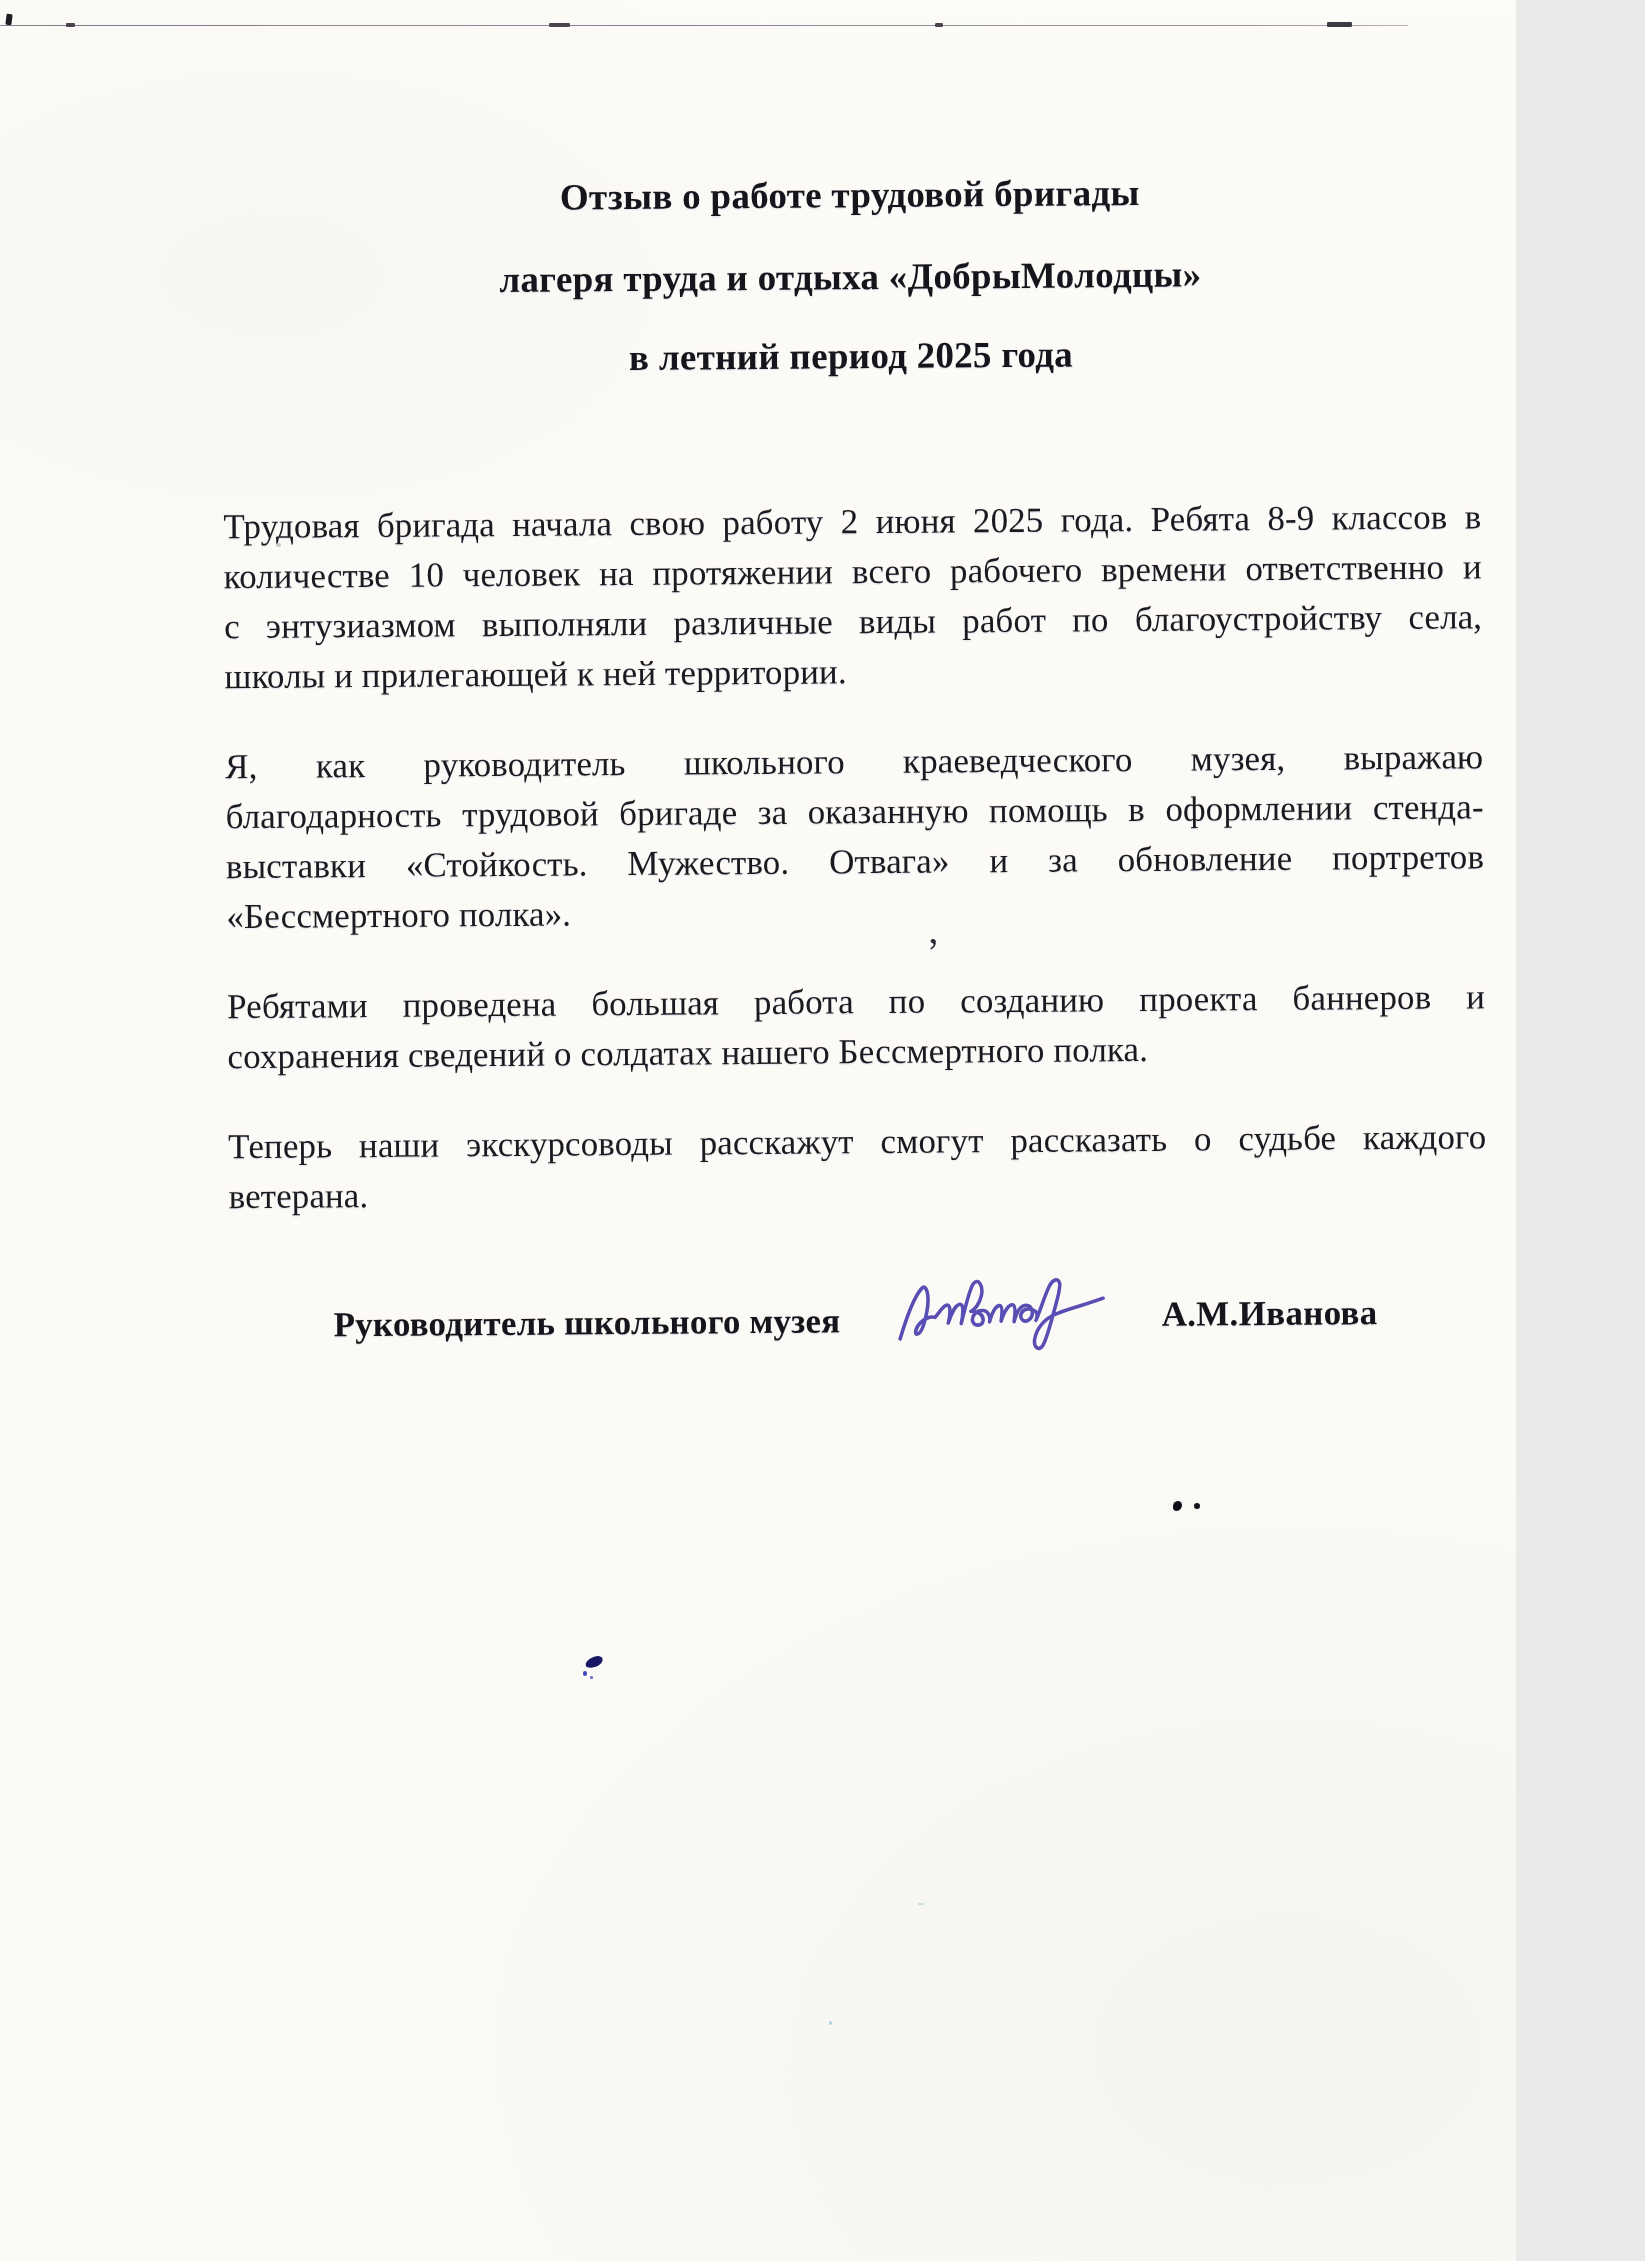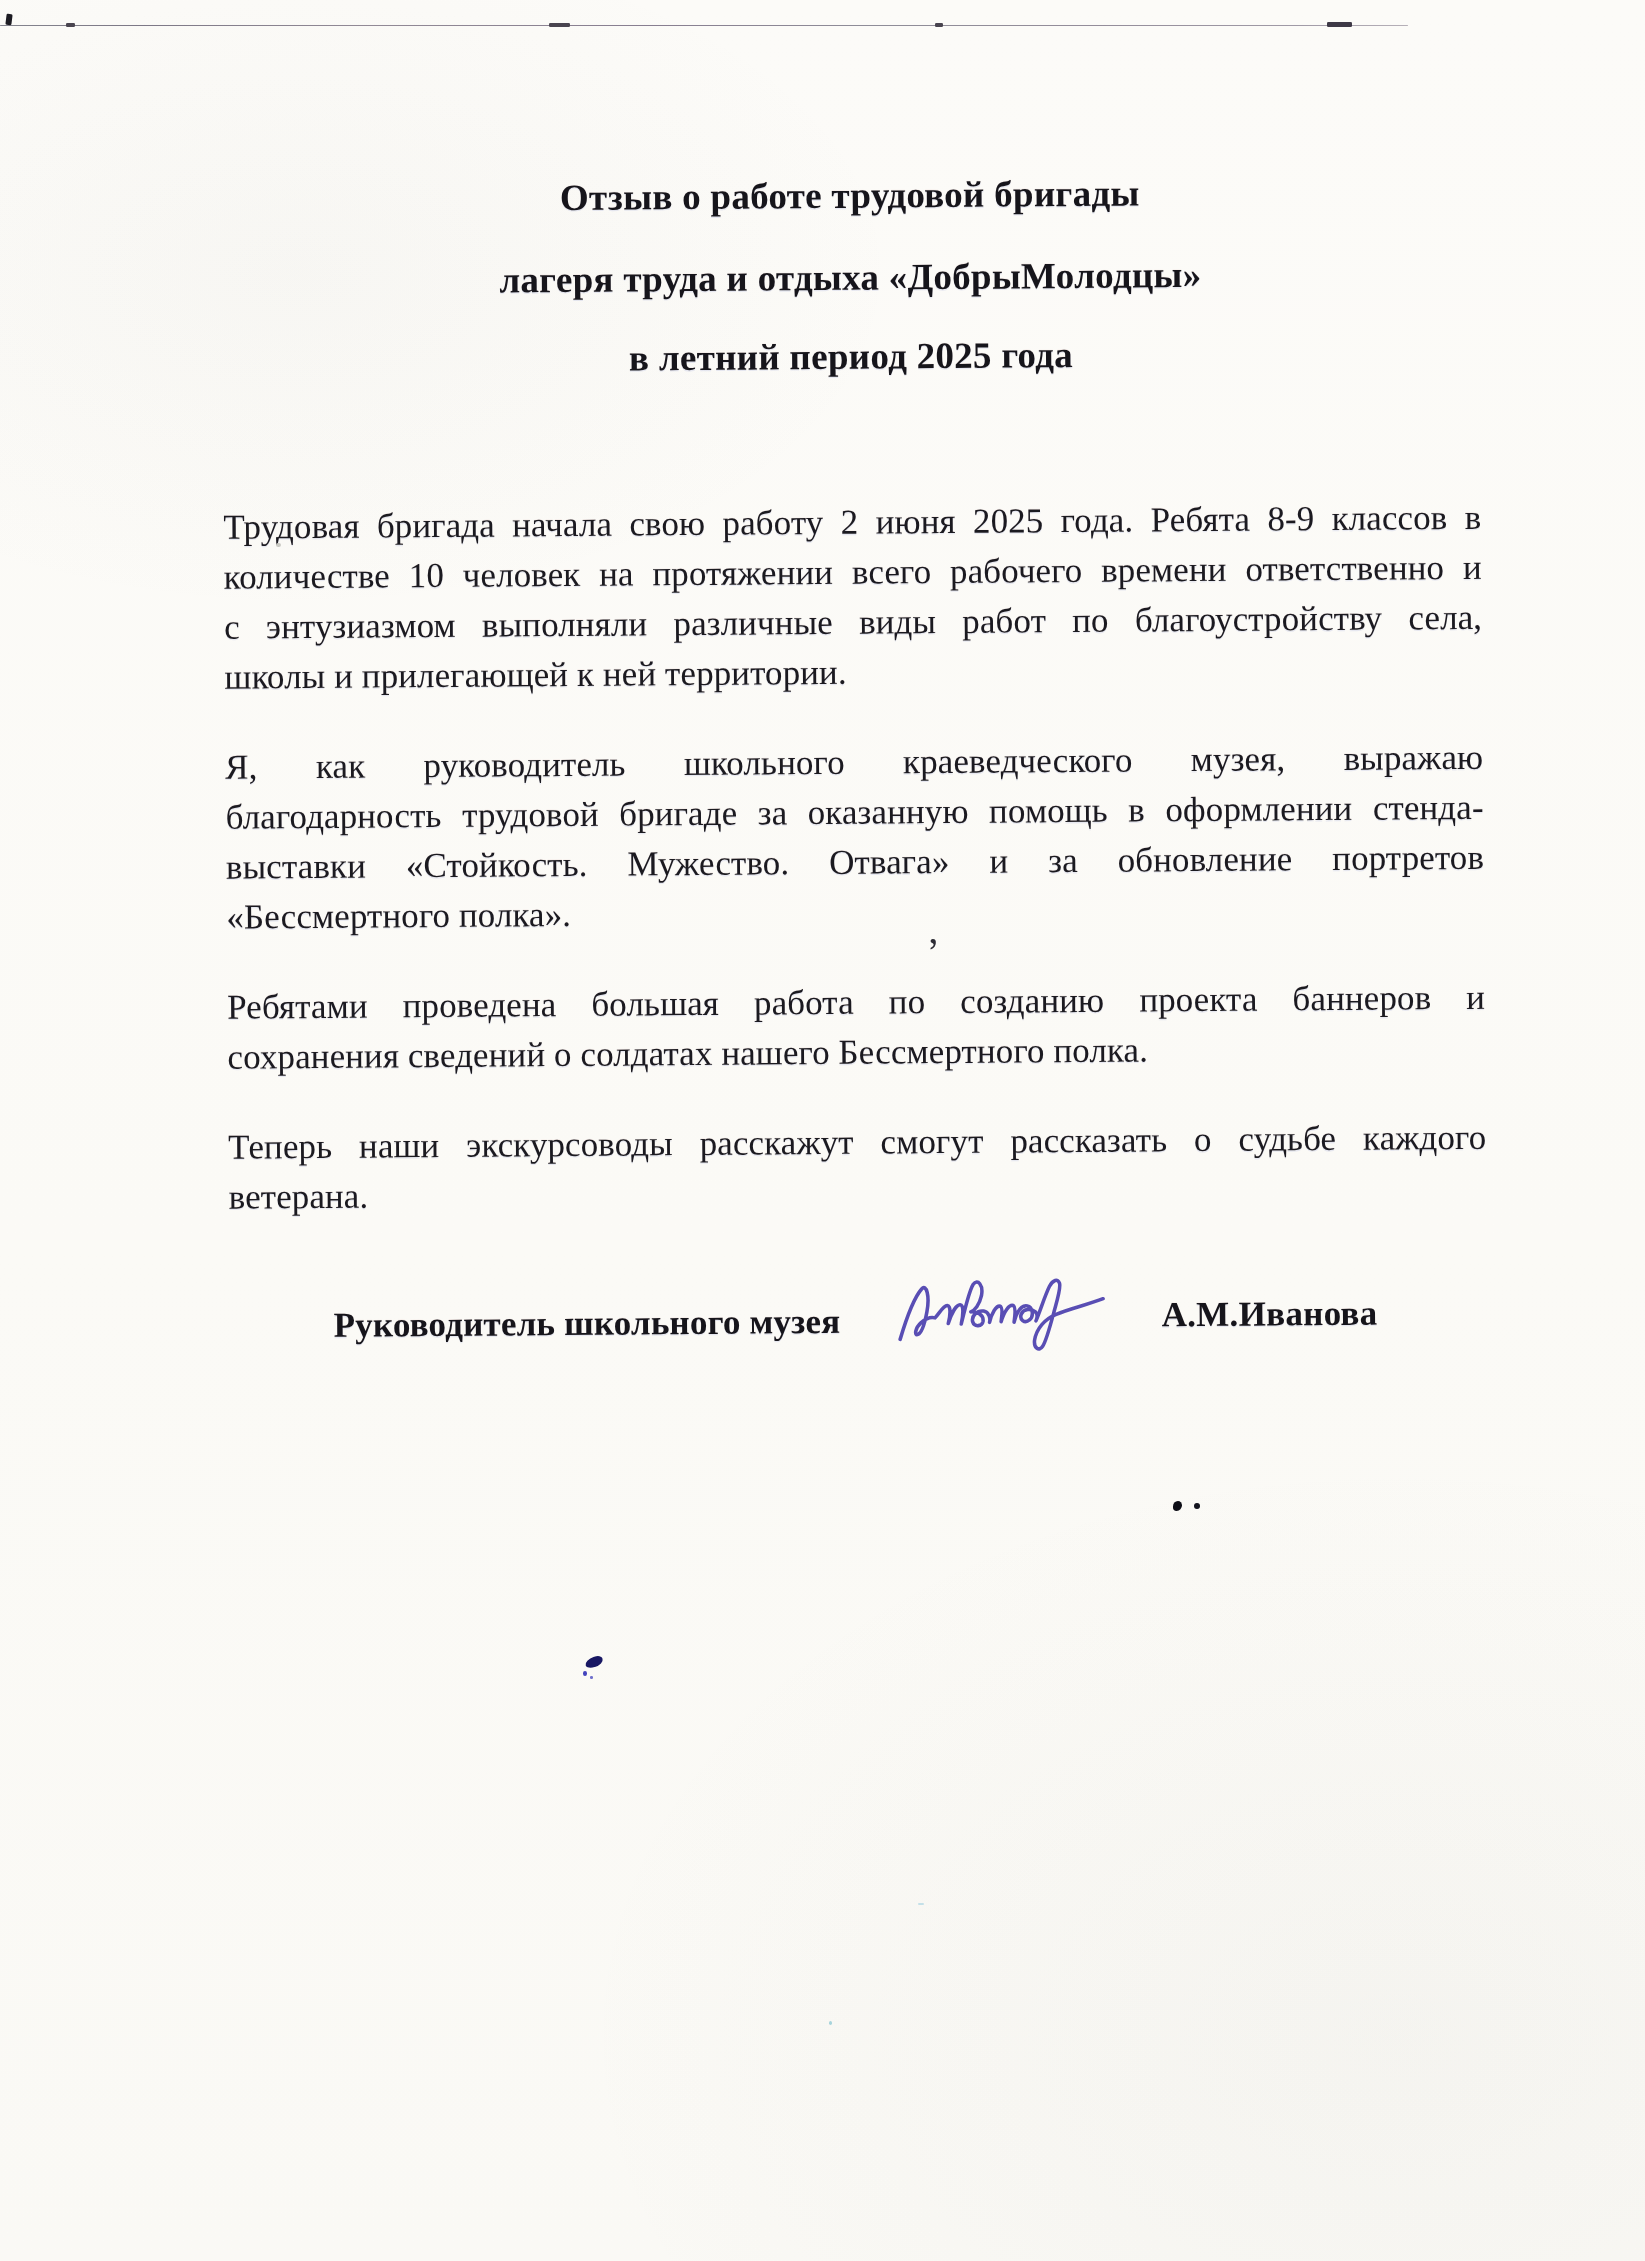--- a/index.html
+++ b/index.html
@@ -3,21 +3,21 @@
 <meta charset="utf-8">
 <style>
   html, body { margin: 0; padding: 0; }
   body {
     width: 1645px; height: 2261px;
     background: #e9e9e7;
     font-family: "Liberation Serif", "DejaVu Serif", serif;
   }
   .page {
     position: relative;
-    width: 1645px; height: 2261px;
+    width: 1516px; height: 2261px;
     overflow: hidden;
     background:
       radial-gradient(1031px 580px at 18% 12%, rgba(120,120,110,0.035), rgba(0,0,0,0) 60%),
       radial-gradient(1289px 902px at 85% 90%, rgba(110,110,100,0.04), rgba(0,0,0,0) 65%),
       linear-gradient(180deg, #fcfbf8 0%, #fbfaf6 55%, #faf9f5 100%);
   }
 
   
   .scan-line {
     position: absolute; left: 0; top: 24.5px; width: 1408px; height: 1.9px;

